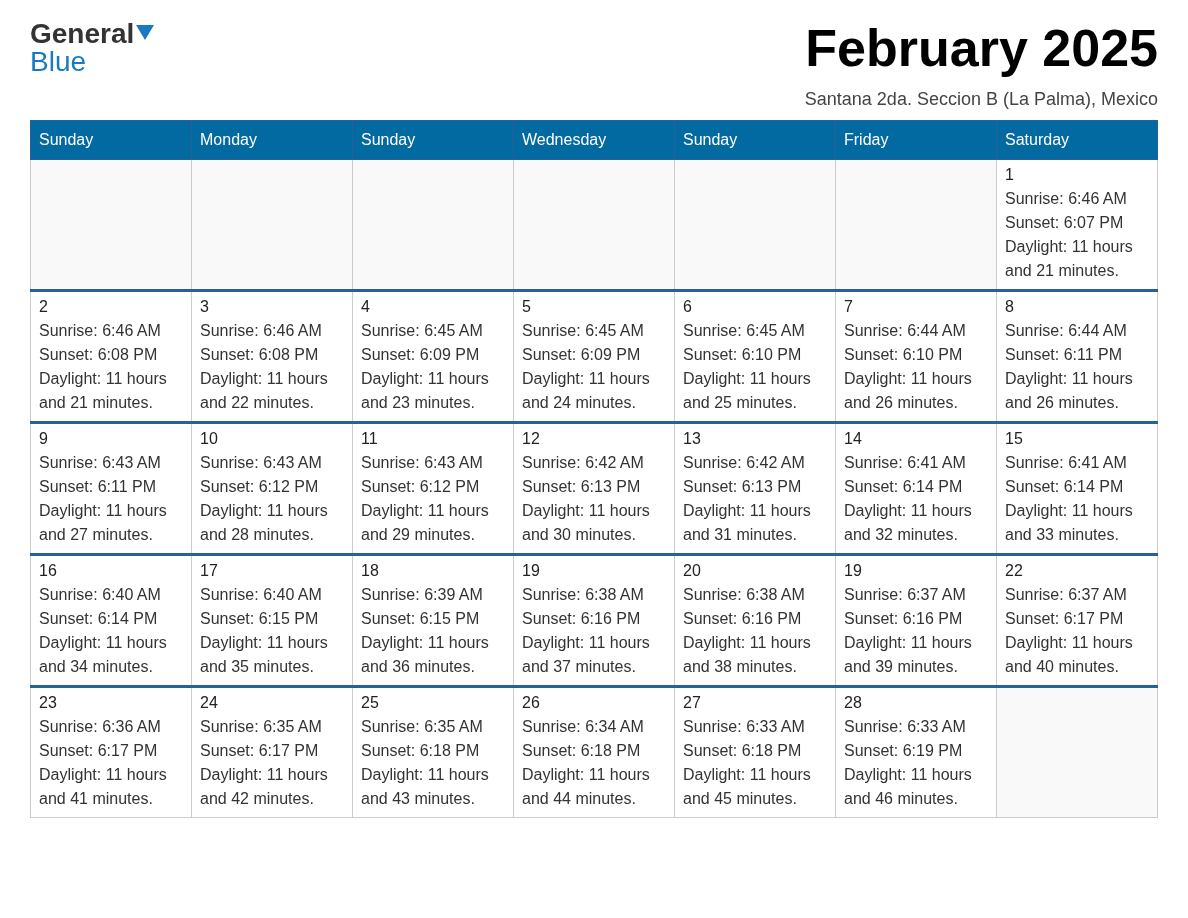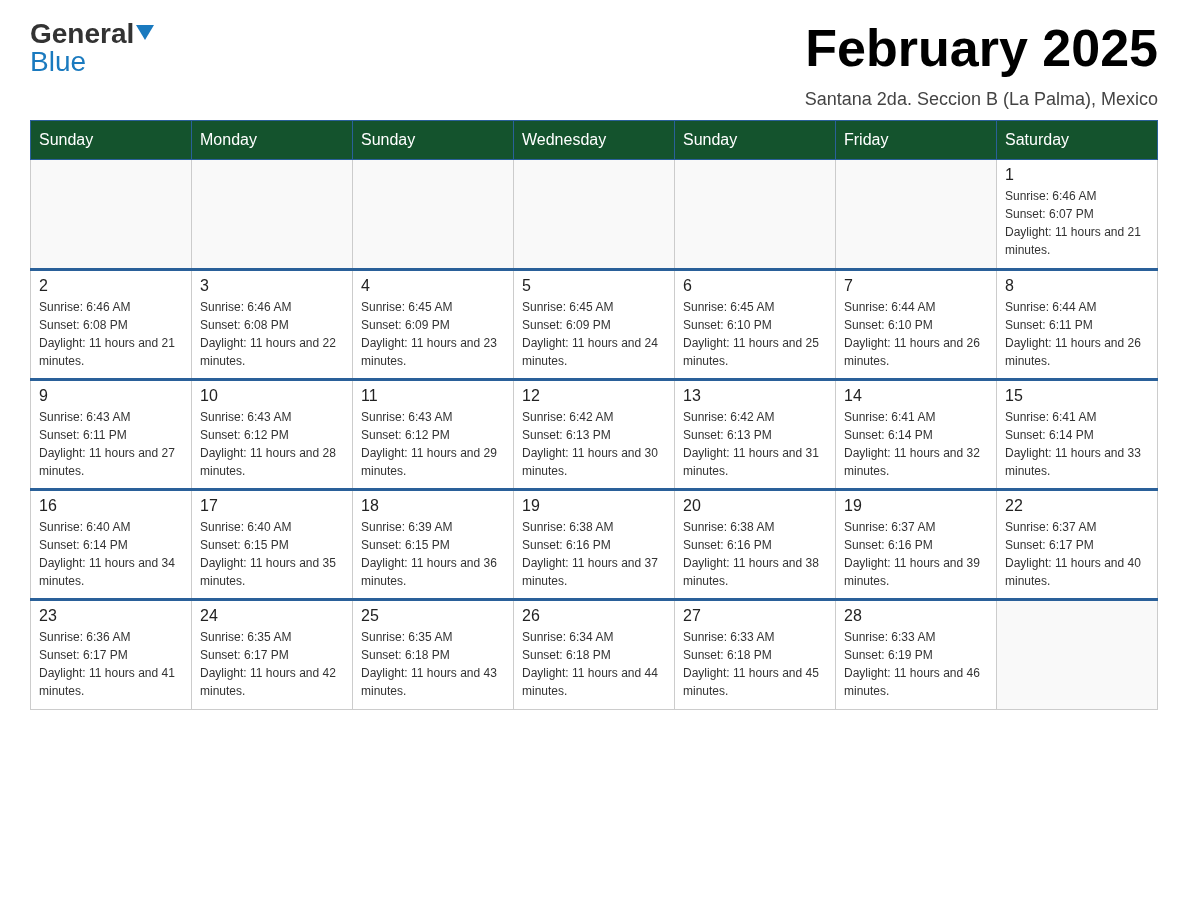--- a/index.html
+++ b/index.html
@@ -30,21 +30,21 @@
       font-size: 18px;
       color: #444;
       margin-top: 12px;
     }
     .calendar {
       width: 100%;
       border-collapse: collapse;
       margin-top: 10px;
     }
     .calendar th {
-      background-color: #14532d;
+      background-color: #0369a1;
       color: #fff;
       padding: 10px 8px;
       font-size: 16px;
       font-weight: normal;
       text-align: left;
       border: 1px solid #2a6099;
     }
     .calendar td {
       border: 1px solid #ccc;
       vertical-align: top;
@@ -53,21 +53,21 @@
       min-height: 110px;
       height: 110px;
     }
     .day-number {
       font-size: 16px;
       color: #222;
       font-weight: normal;
       margin-bottom: 3px;
     }
     .day-info {
-      font-size: 12px;
+      font-size: 16px;
       color: #333;
       line-height: 1.5;
     }
     .empty-cell {
       background: #f9f9f9;
     }
     .row-top td {
       border-top: 3px solid #2a6099;
     }
     .logo-line1 {

